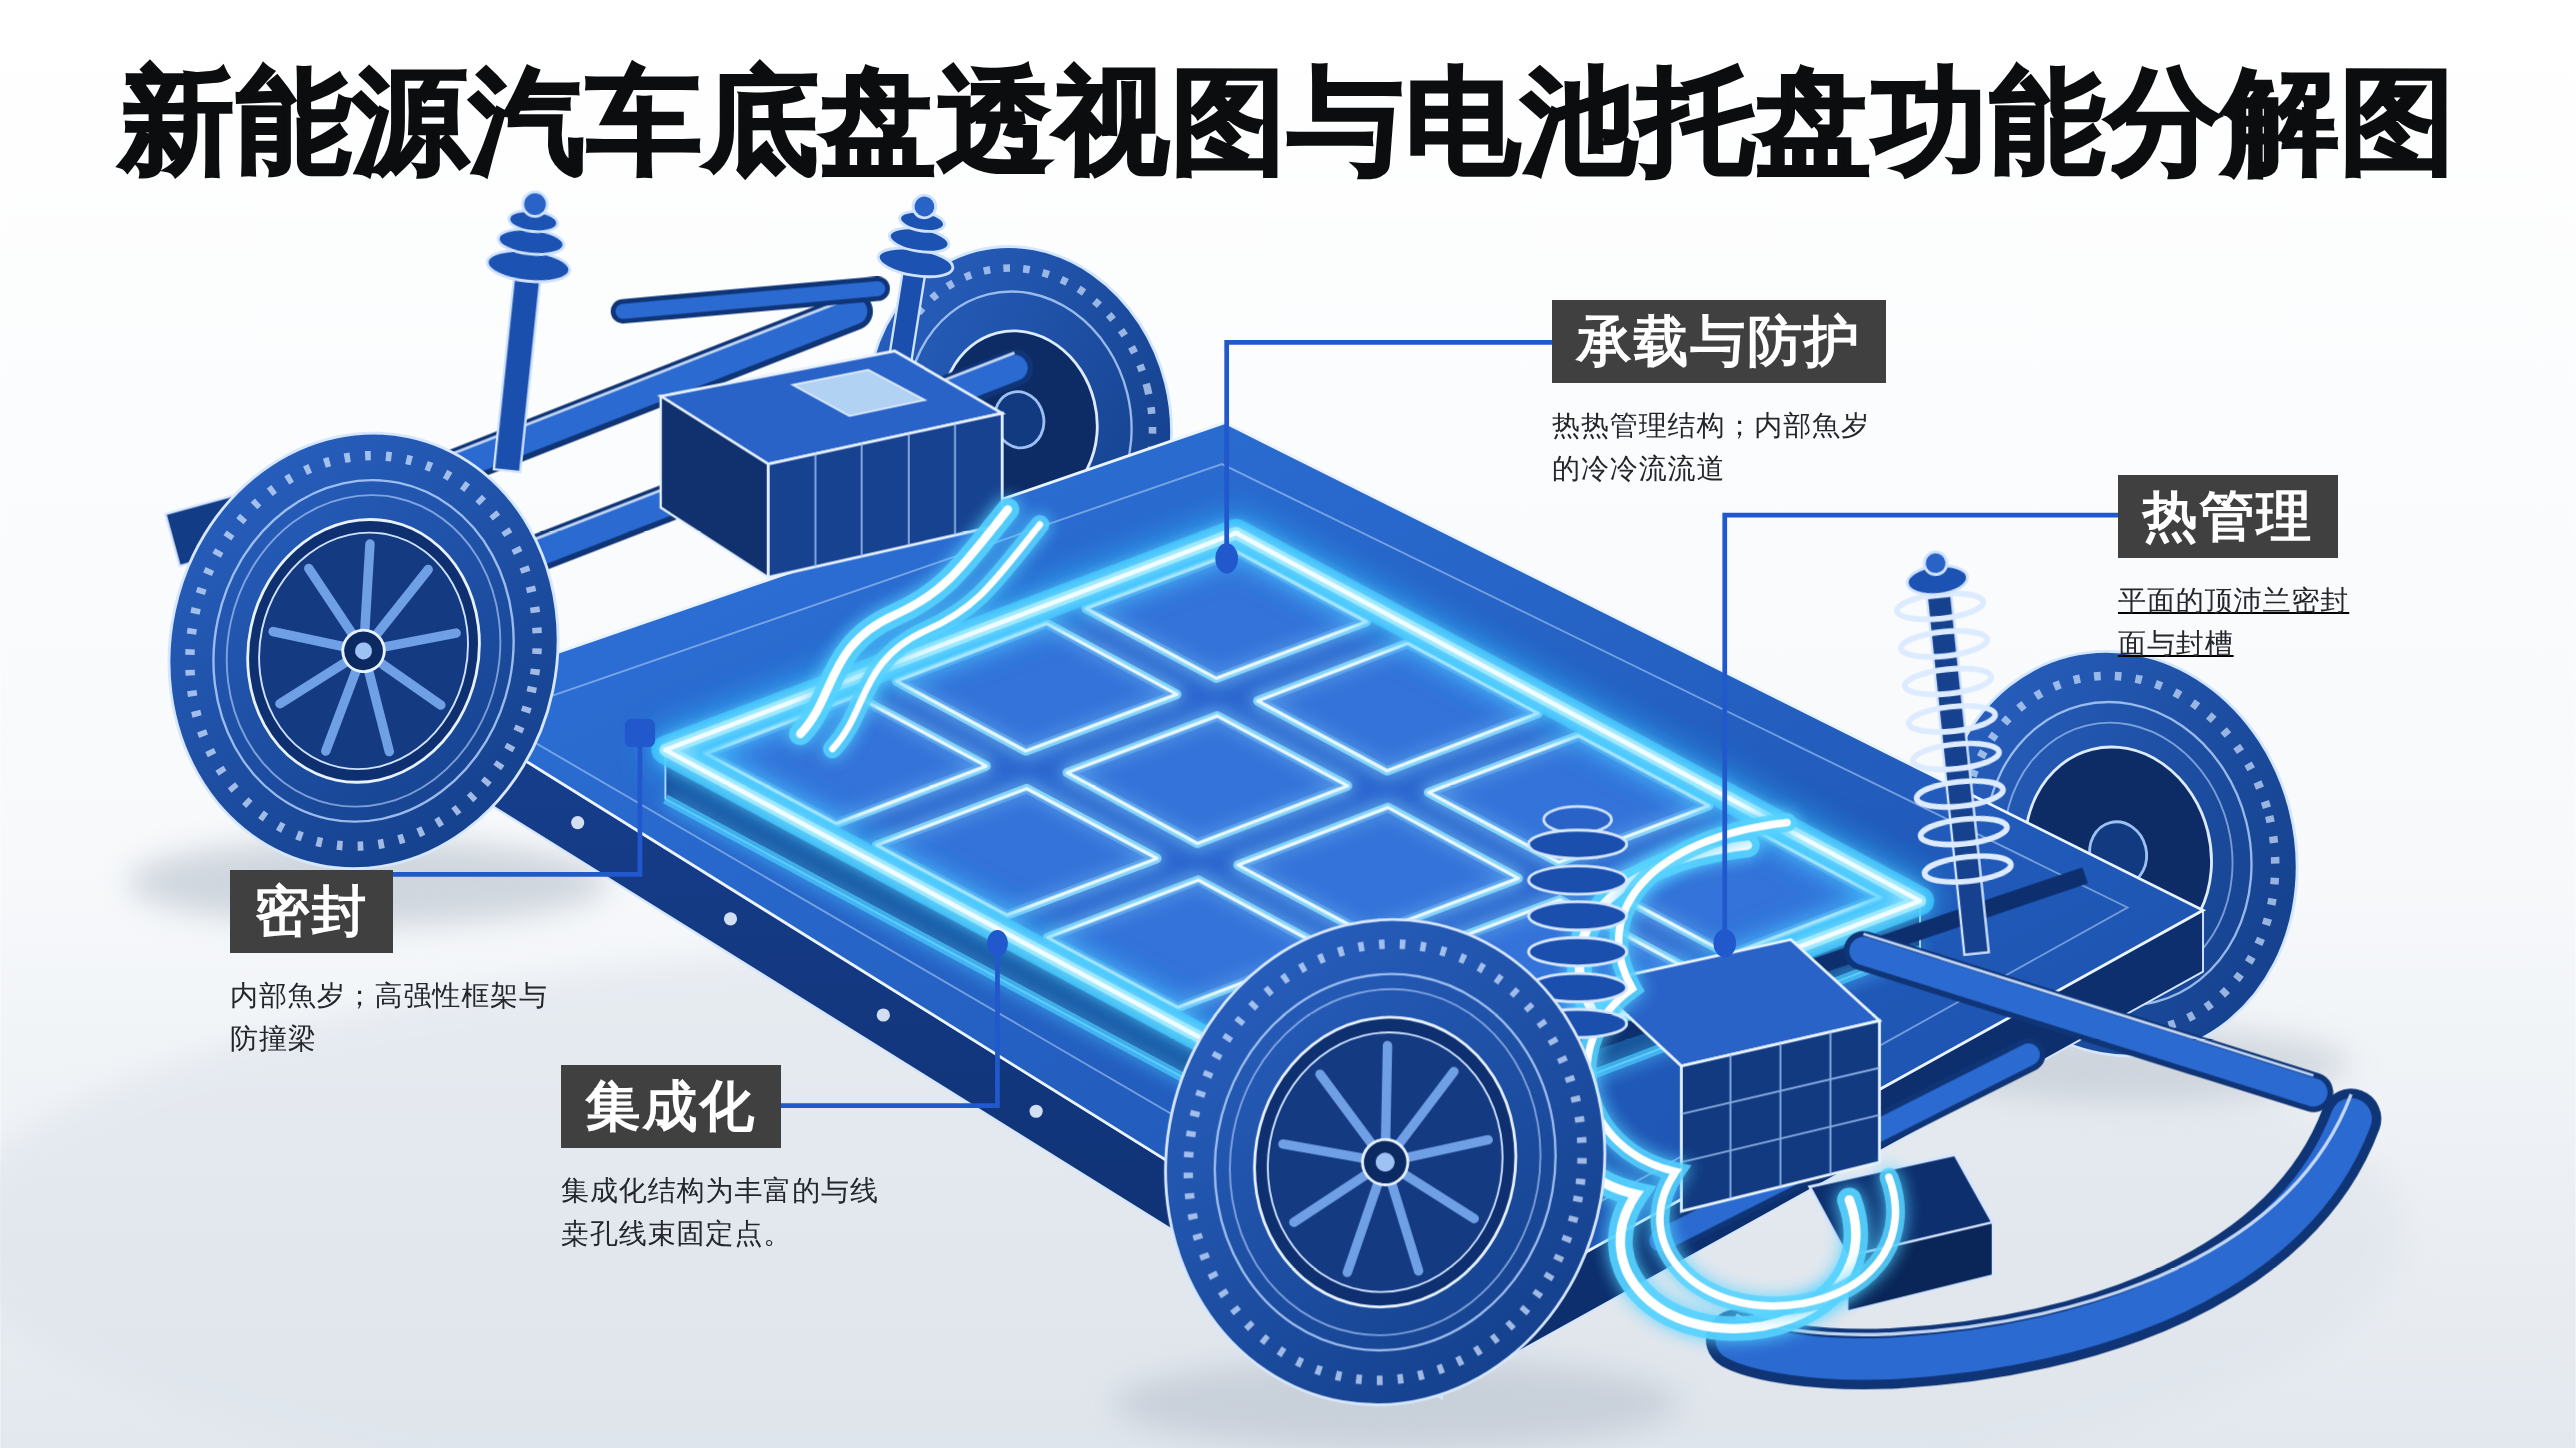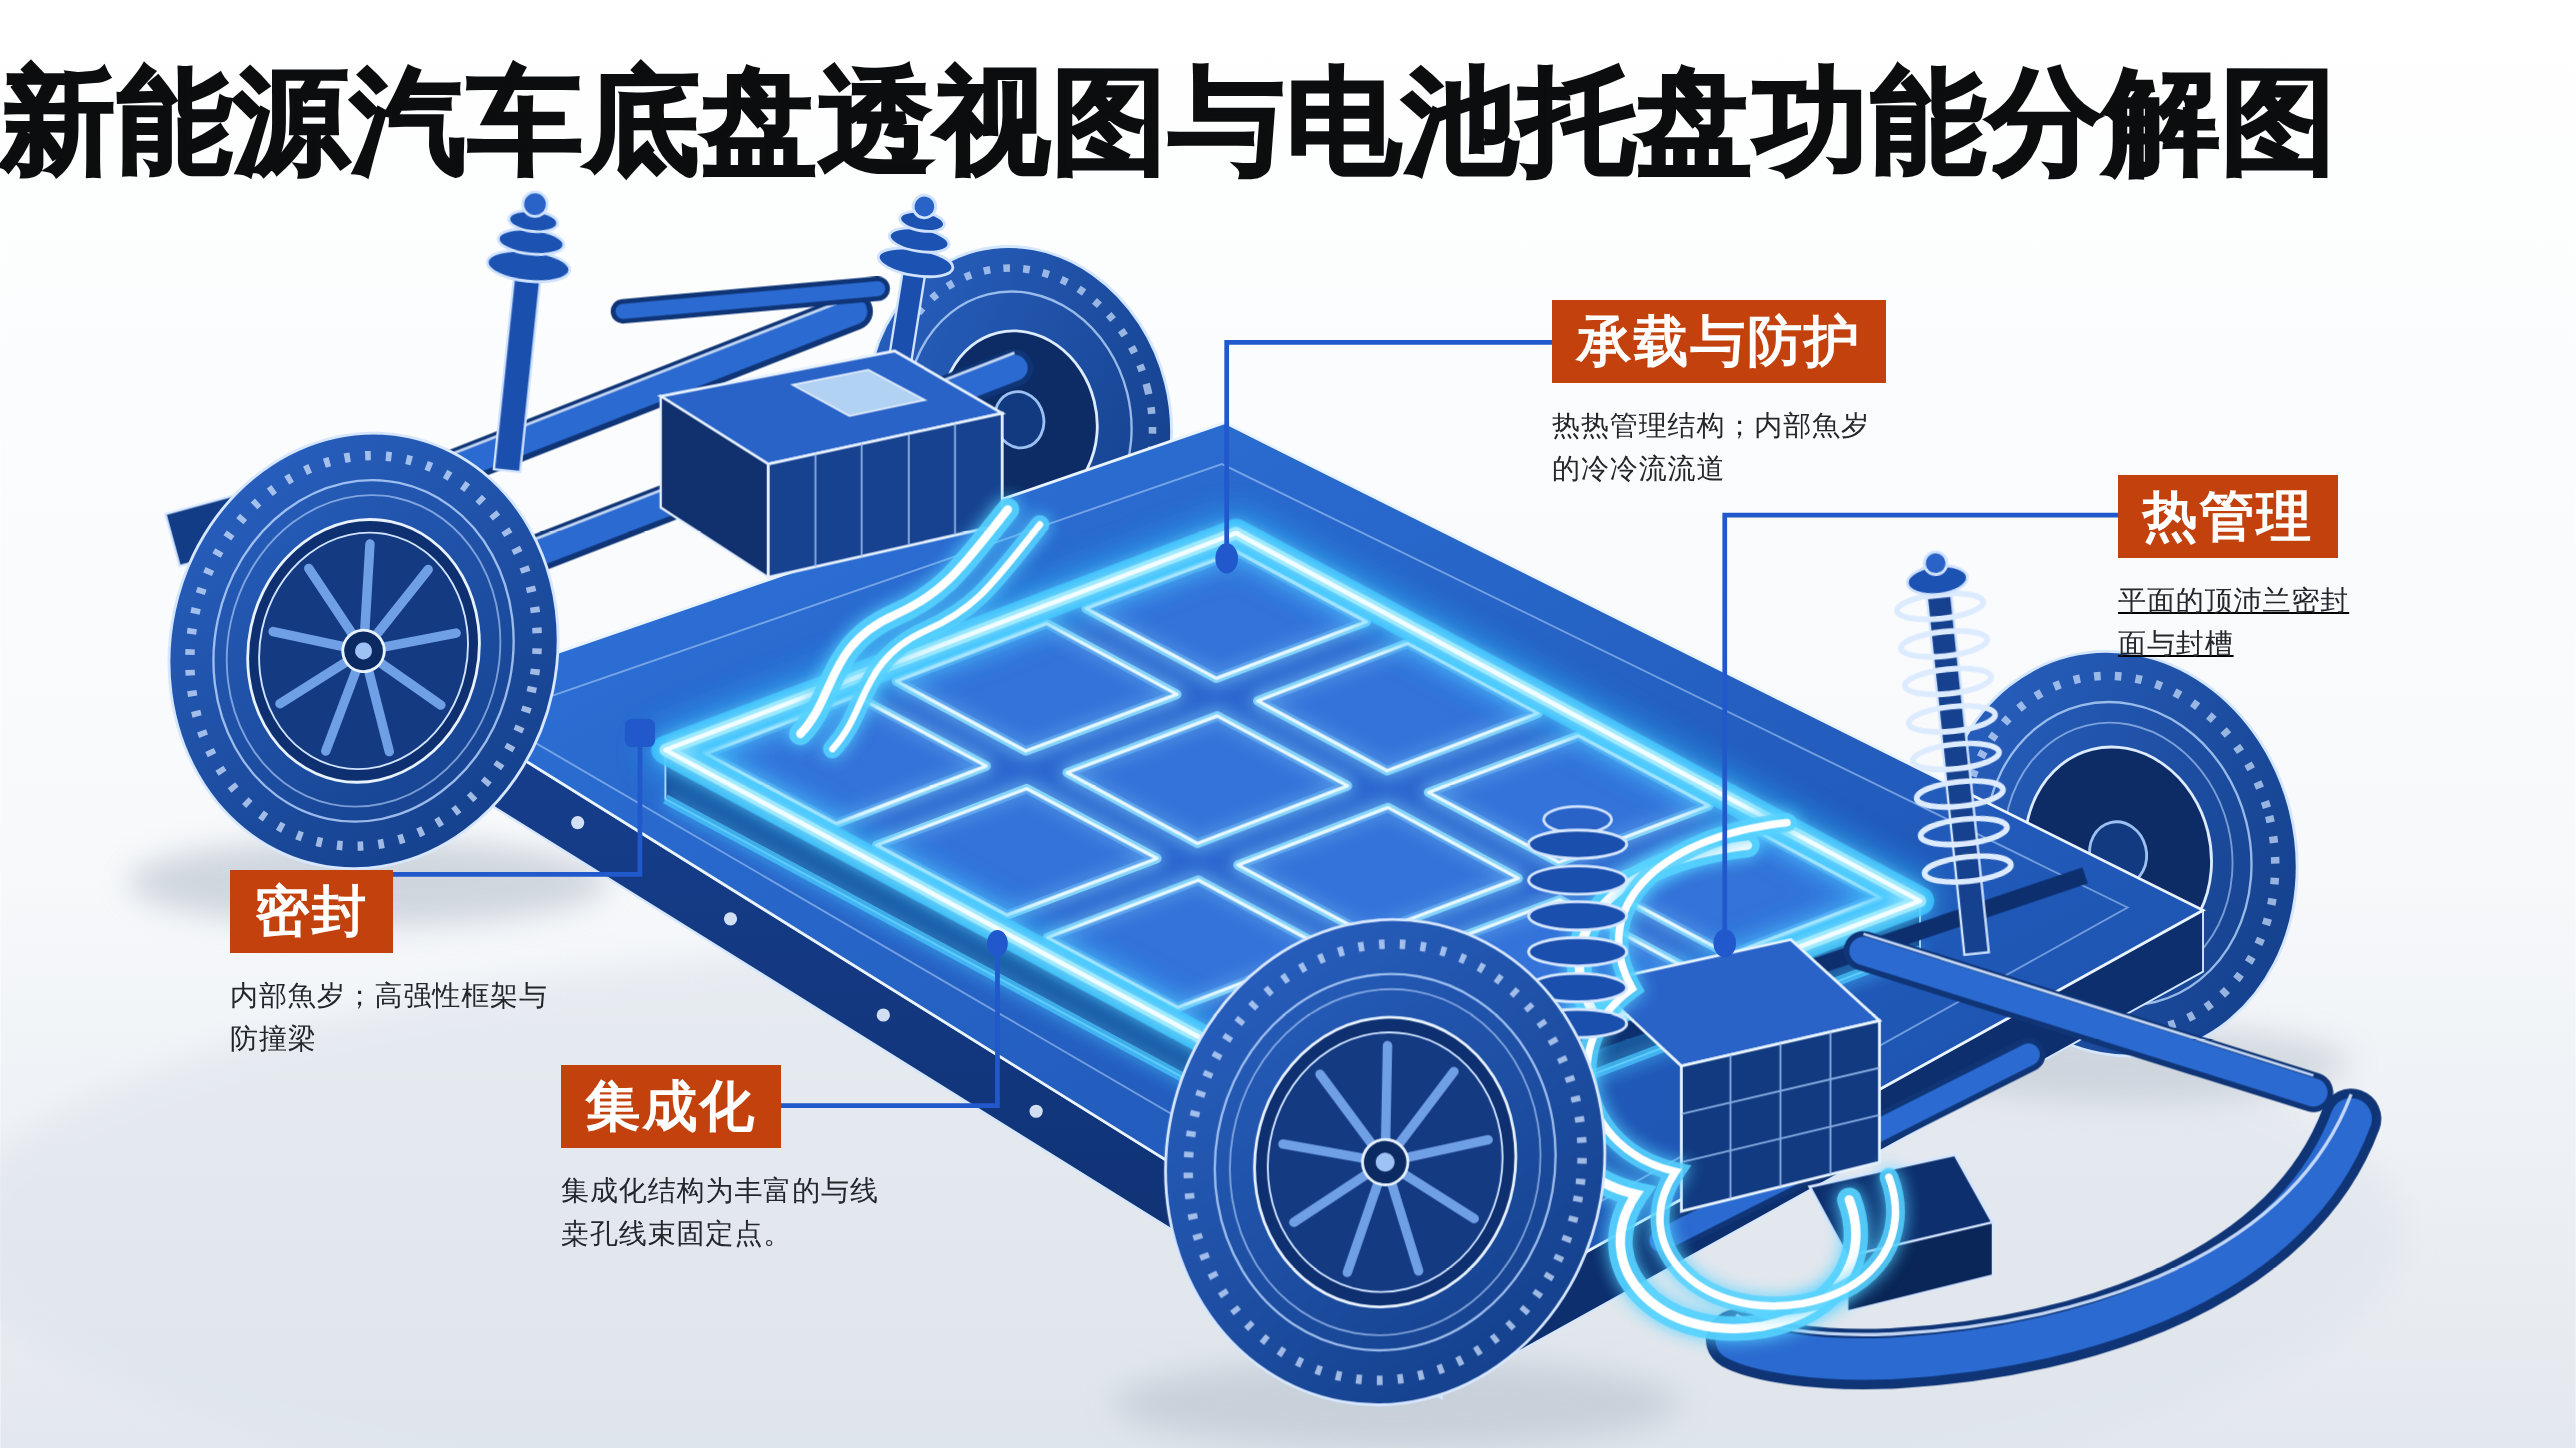--- a/index.html
+++ b/index.html
@@ -1,23 +1,23 @@
 <!DOCTYPE html>
 <html style="font-size:15px"><head>
 <meta charset="utf-8">
 <style>
   html,body{margin:0;padding:0;width:2576px;height:1448px;overflow:hidden;
     font-family:"Liberation Sans","DejaVu Sans",sans-serif;}
   .stage{position:relative;width:2576px;height:1448px;background:#fff;}
   .stage svg{position:absolute;left:0;top:0;}
-  .title{position:absolute;left:0;top:45px;width:2576px;margin:0;text-align:left;
+  .title{position:absolute;left:0;top:45px;width:2576px;margin:0;text-align:center;
     font-size:115px;font-weight:bold;color:#0c0d0f;letter-spacing:1.9px;
     -webkit-text-stroke:2.8px #0c0d0f;z-index:5;}
   .label{position:absolute;z-index:6;}
-  .tag{display:inline-block;background:#c2410c;color:#ffffff;font-weight:bold;
+  .tag{display:inline-block;background:#404040;color:#ffffff;font-weight:bold;
     font-size:55px;line-height:1.0;padding:14px 24.5px;letter-spacing:1.9px;}
   .desc{margin-top:21px;font-size:28px;line-height:1.55;color:#23262b;
     white-space:pre-line;letter-spacing:0.9px;}
   #lbl-load{left:1552px;top:300px;}
   #lbl-thermal{left:2118px;top:475px;text-decoration:underline;}
   #lbl-seal{left:230px;top:870px;}
   #lbl-integration{left:561px;top:1065px;}
 </style>
 </head>
 <body>

